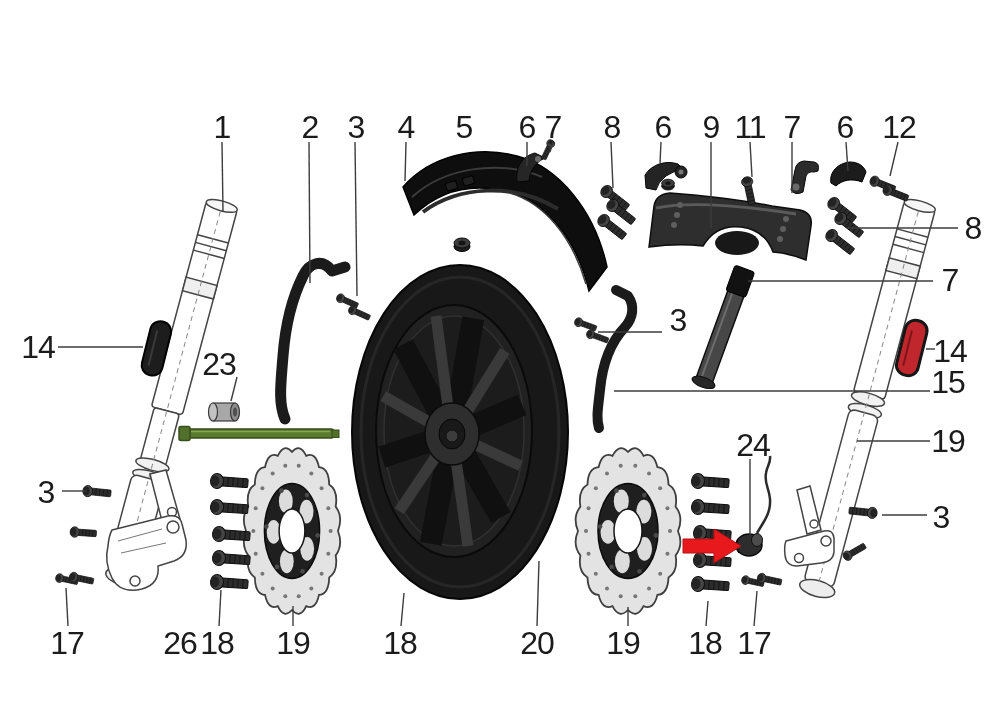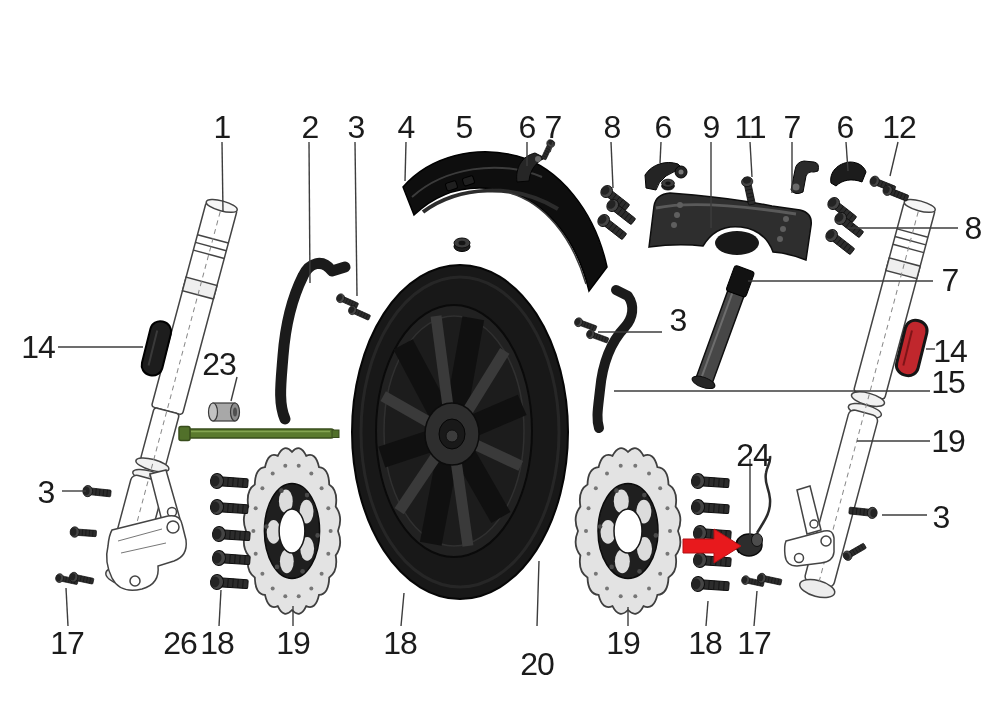--- a/index.html
+++ b/index.html
@@ -355,29 +355,29 @@
   <div class="part-label" style="left:750px;top:111px">11</div>
   <div class="part-label" style="left:792px;top:111px">7</div>
   <div class="part-label" style="left:845px;top:111px">6</div>
   <div class="part-label" style="left:899px;top:111px">12</div>
   <div class="part-label" style="left:973px;top:212px">8</div>
   <div class="part-label" style="left:950px;top:264px">7</div>
   <div class="part-label" style="left:950px;top:335px">14</div>
   <div class="part-label" style="left:948px;top:366px">15</div>
   <div class="part-label" style="left:948px;top:425px">19</div>
   <div class="part-label" style="left:941px;top:501px">3</div>
-  <div class="part-label" style="left:753px;top:439px">24</div>
+  <div class="part-label" style="left:753px;top:429px">24</div>
   <div class="part-label" style="left:38px;top:331px">14</div>
   <div class="part-label" style="left:219px;top:348px">23</div>
   <div class="part-label" style="left:46px;top:476px">3</div>
   <div class="part-label" style="left:67px;top:627px">17</div>
   <div class="part-label" style="left:180px;top:627px">26</div>
   <div class="part-label" style="left:217px;top:627px">18</div>
   <div class="part-label" style="left:293px;top:627px">19</div>
   <div class="part-label" style="left:400px;top:627px">18</div>
-  <div class="part-label" style="left:537px;top:648px">20</div>
+  <div class="part-label" style="left:537px;top:627px">20</div>
   <div class="part-label" style="left:623px;top:627px">19</div>
   <div class="part-label" style="left:705px;top:627px">18</div>
   <div class="part-label" style="left:754px;top:627px">17</div>
   <div class="part-label" style="left:678px;top:304px">3</div>
 </div>
 
 </div>
 
 </body></html>

